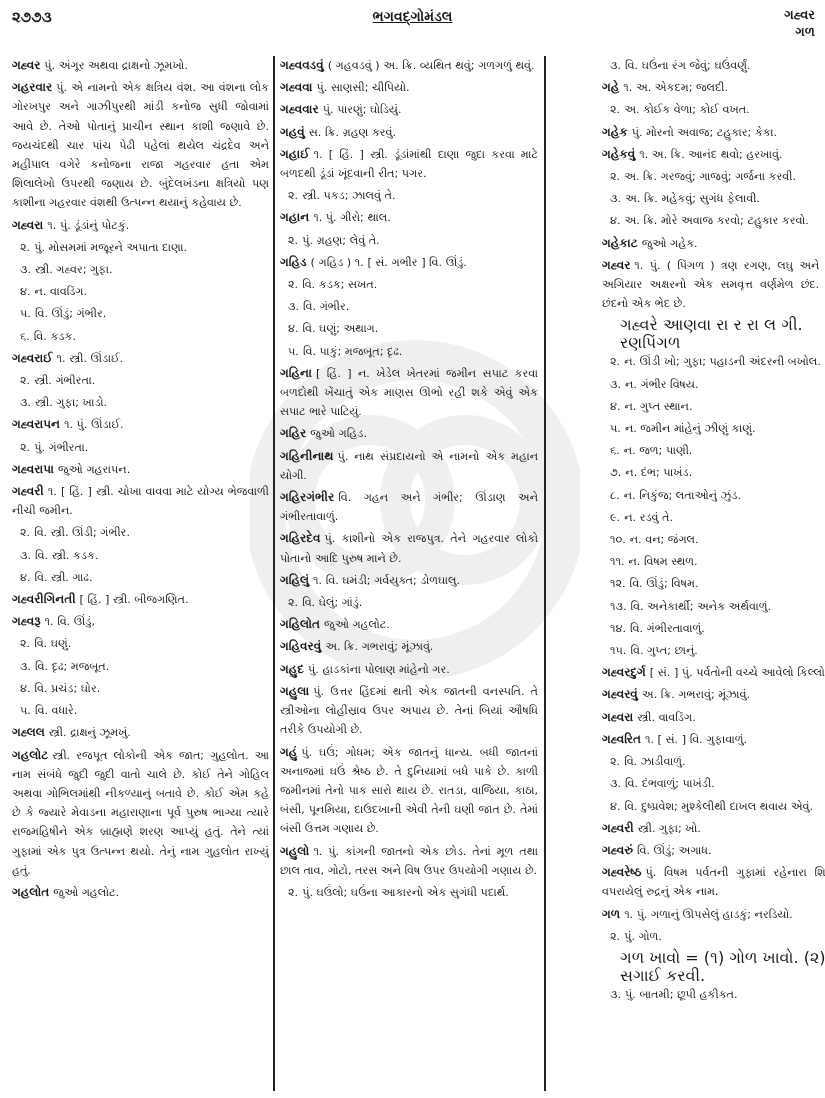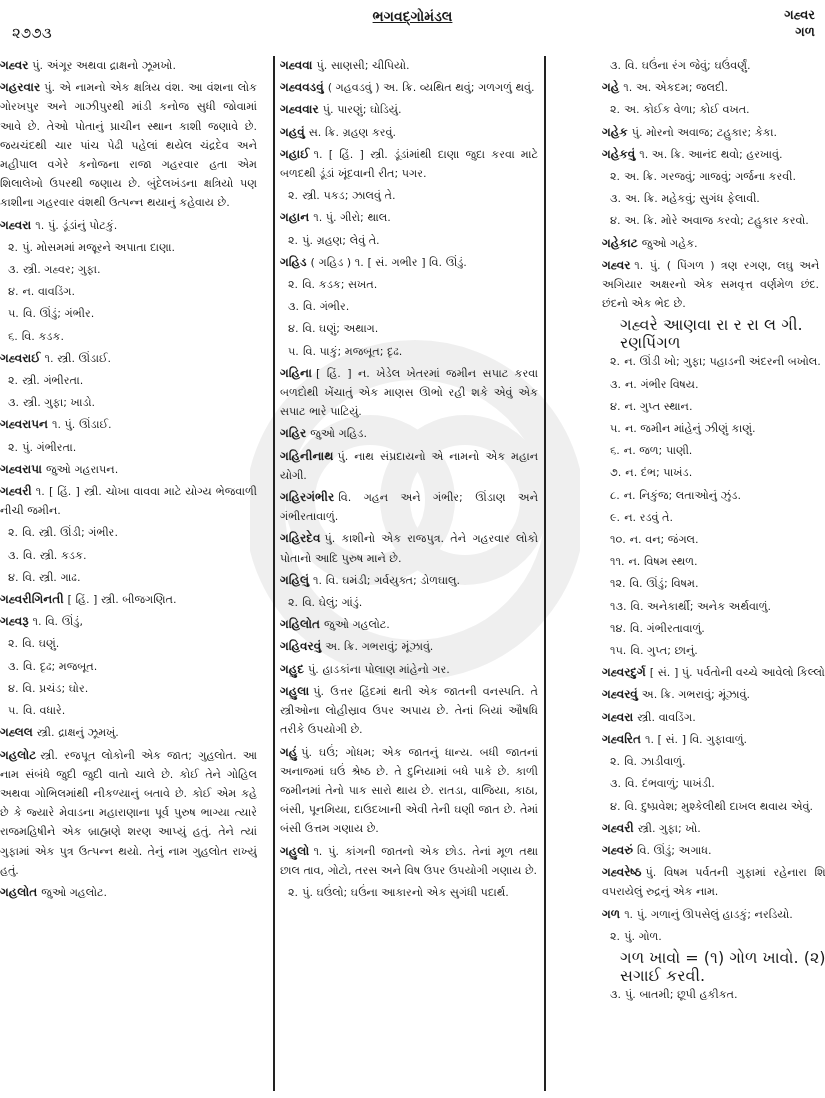--- a/index.html
+++ b/index.html
@@ -1,25 +1,25 @@
 <!DOCTYPE html>
 <html><head>
   <meta charset="utf-8">
   <style>
     html, body { margin: 0; padding: 0; background: #ffffff; }
     body { width: 825px; height: 1098px; overflow: hidden; position: relative;
            font-family: "DejaVu Sans", sans-serif; color: #1a1a1a; }
     .header { position: absolute; top: 0; left: 0; width: 825px; height: 50px; }
-    .page-num { position: absolute; left: 12px; top: 8px; font-size: 15px; font-weight: normal; margin-top: 16px; }
+    .page-num { position: absolute; left: 12px; top: 8px; font-size: 15px; font-weight: bold; }
     .book-title { position: absolute; left: 0; width: 825px; top: 8px; text-align: center; font-size: 14px; font-weight: bold; text-decoration: underline; }
     .guide { position: absolute; right: 10px; top: 6px; text-align: right; font-size: 13px; font-weight: bold; line-height: 17px; }
     .watermark { position: absolute; left: 250px; top: 300px; width: 330px; height: 420px; opacity: 0.06; pointer-events: none; }
     .columns { position: absolute; top: 56px; left: 0; width: 825px; height: 1040px; }
     .col { position: absolute; top: 0; height: 1035px; overflow: hidden; }
-    .col1 { left: 0; width: 257px; }
+    .col1 { left: 12px; width: 257px; }
     .col2 { left: 280px; width: 258px; }
     .col3 { left: 556px; width: 266px; margin-left: 46px; }
     .divider { position: absolute; top: 0; width: 1.5px; height: 1035px; background: #222; }
     .d1 { left: 273px; } .d2 { left: 544px; }
     .entry { font-size: 11.2px; line-height: 19.2px; margin-bottom: 3px; text-align: justify; }
     .entry .hw { font-weight: bold; font-size: 12px; margin-right: 4px; }
     .entry .body { }
     .sense { font-size: 11.2px; line-height: 19.2px; padding-left: 8px; margin-bottom: 3px; }
     .sense .num { margin-right: 4px; }
     .quote { font-size: 16px; line-height: 18px; padding-left: 18px; }
@@ -68,22 +68,22 @@
       <div class="entry"><span class="hw">ગહ્વરૂ</span><span class="body">૧. વિ. ઊંડું,</span></div>
       <div class="sense"><span class="num">૨.</span><span>વિ. ઘણું.</span></div>
       <div class="sense"><span class="num">૩.</span><span>વિ. દૃઢ; મજબૂત.</span></div>
       <div class="sense"><span class="num">૪.</span><span>વિ. પ્રચંડ; ઘોર.</span></div>
       <div class="sense"><span class="num">૫.</span><span>વિ. વધારે.</span></div>
       <div class="entry"><span class="hw">ગહ્લલ</span><span class="body">સ્ત્રી. દ્રાક્ષનું ઝૂમખું.</span></div>
       <div class="entry"><span class="hw">ગહલોટ</span><span class="body">સ્ત્રી. રજપૂત લોકોની એક જાત; ગુહલોત. આ નામ સંબંધે જુદી જુદી વાતો ચાલે છે. કોઈ તેને ગોહિલ અથવા ગોભિલમાંથી નીકળ્યાનું બતાવે છે. કોઈ એમ કહે છે કે જ્યારે મેવાડના મહારાણાના પૂર્વ પુરુષ ભાગ્યા ત્યારે રાજમહિષીને એક બ્રાહ્મણે શરણ આપ્યું હતું. તેને ત્યાં ગુફામાં એક પુત્ર ઉત્પન્ન થયો. તેનું નામ ગુહલોત રાખ્યું હતું.</span></div>
       <div class="entry"><span class="hw">ગહલોત</span><span class="body">જુઓ ગહલોટ.</span></div>
     </div>
   <div class="col col2">
+      <div class="entry"><span class="hw">ગહ્વવડવું</span><span class="body">( ગહવડવું ) અ. ક્રિ. વ્યથિત થવું; ગળગળું થવું.</span></div>
       <div class="entry"><span class="hw">ગહ્વવા</span><span class="body">પું. સાણસી; ચીપિયો.</span></div>
-      <div class="entry"><span class="hw">ગહ્વવડવું</span><span class="body">( ગહવડવું ) અ. ક્રિ. વ્યથિત થવું; ગળગળું થવું.</span></div>
       <div class="entry"><span class="hw">ગહ્વવાર</span><span class="body">પું. પારણું; ઘોડિયું.</span></div>
       <div class="entry"><span class="hw">ગહવું</span><span class="body">સ. ક્રિ. ગ્રહણ કરવું.</span></div>
       <div class="entry"><span class="hw">ગહાઈ</span><span class="body">૧. [ હિં. ] સ્ત્રી. ડૂંડાંમાંથી દાણા જુદા કરવા માટે બળદથી ડૂંડાં ખૂંદવાની રીત; પગર.</span></div>
       <div class="sense"><span class="num">૨.</span><span>સ્ત્રી. પકડ; ઝાલવું તે.</span></div>
       <div class="entry"><span class="hw">ગહાન</span><span class="body">૧. પું. ગીરો; થાલ.</span></div>
       <div class="sense"><span class="num">૨.</span><span>પું. ગ્રહણ; લેવું તે.</span></div>
       <div class="entry"><span class="hw">ગહિડ</span><span class="body">( ગહિડ ) ૧. [ સં. ગભીર ] વિ. ઊંડું.</span></div>
       <div class="sense"><span class="num">૨.</span><span>વિ. કડક; સખત.</span></div>
       <div class="sense"><span class="num">૩.</span><span>વિ. ગંભીર.</span></div>
       <div class="sense"><span class="num">૪.</span><span>વિ. ઘણું; અથાગ.</span></div>

